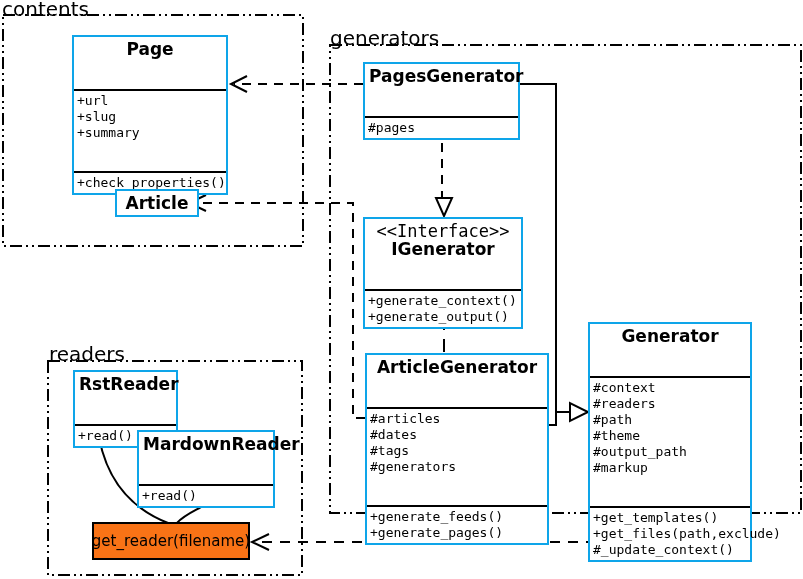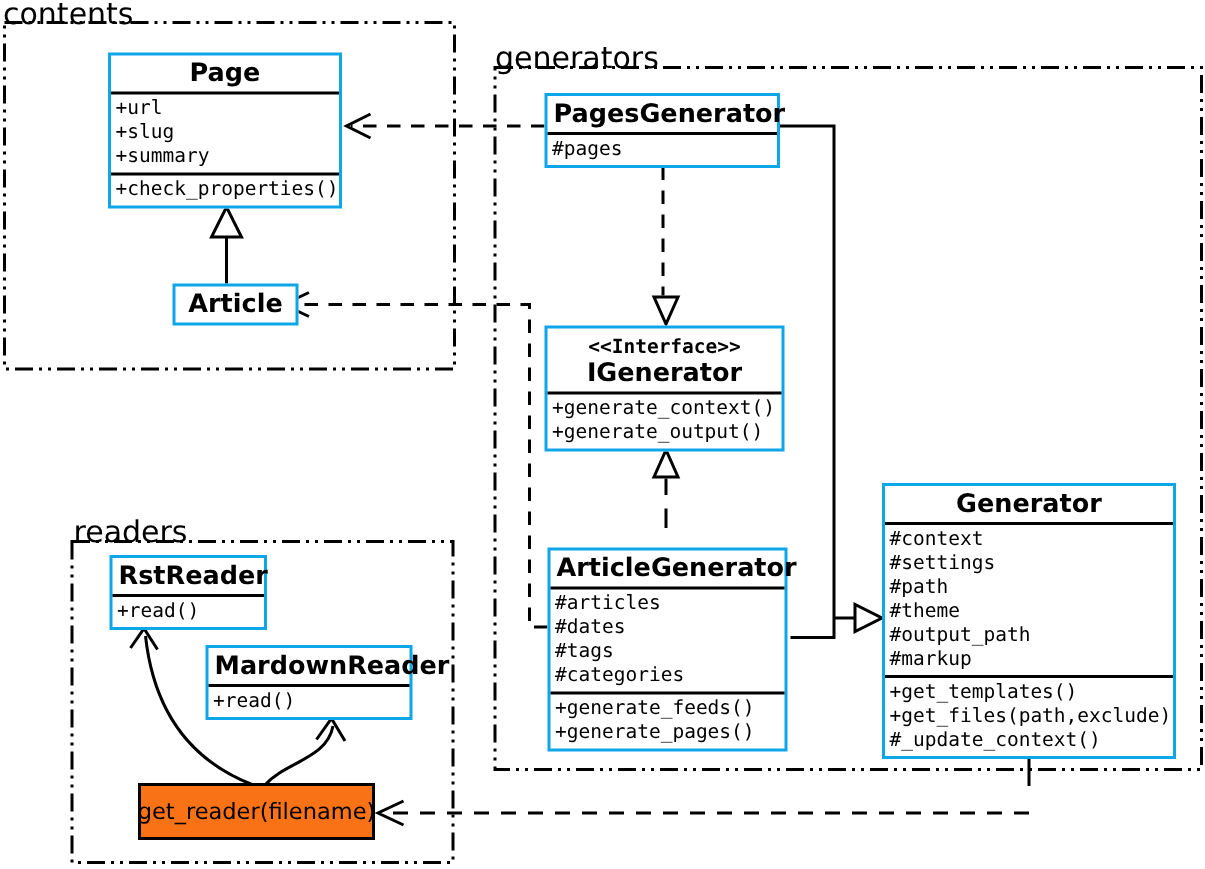--- a/index.html
+++ b/index.html
@@ -17,26 +17,26 @@
     position:absolute; box-sizing:border-box;
     border:2px solid #0ea5e9; background:#fff;
   }
   .cls-title {
     font-family:"DejaVu Sans", sans-serif; font-weight:bold;
     font-size:17px; line-height:20px; text-align:center;
     padding:2px 4px; white-space:nowrap;
   }
   .cls-title .stereotype {
     display:block; font-family:"DejaVu Sans Mono", monospace;
-    font-weight:bold; font-size:13px; line-height:15px; padding-top:3px;
+    font-weight:normal; font-size:17px; line-height:15px; padding-top:3px;
   }
   .cls-sec {
     border-top:2px solid #000;
     font-family:"DejaVu Sans Mono", monospace;
-    font-size:13px; line-height:16px; padding:2px 3px; white-space:nowrap;
+    font-size:13px; line-height:16px; padding:2px 3px; white-space:nowrap;margin-top:28px;
   }
   .plain-box {
     position:absolute; box-sizing:border-box; border:2px solid #000; background:#f97316;
     display:flex; align-items:center; justify-content:center;
     font-size:15px; white-space:nowrap;
   }
 </style>
 </head>
 <body>
 
@@ -109,39 +109,39 @@
     <div class="cls-title">
       <span class="stereotype">&lt;&lt;Interface&gt;&gt;</span>
       <span>IGenerator</span>
     </div>
     <div class="cls-sec">
       <div>+generate_context()</div>
       <div>+generate_output()</div>
     </div>
   </div>
 
-  <div class="cls" style="left:365px;top:365px;width:160px">
+  <div class="cls" style="left:365px;top:353px;width:184px">
     <div class="cls-title">ArticleGenerator</div>
     <div class="cls-sec">
       <div>#articles</div>
       <div>#dates</div>
       <div>#tags</div>
-      <div>#categories</div>
+      <div>#generators</div>
     </div>
     <div class="cls-sec">
       <div>+generate_feeds()</div>
       <div>+generate_pages()</div>
     </div>
   </div>
 
-  <div class="cls" style="left:588px;top:322px;width:196px">
+  <div class="cls" style="left:588px;top:322px;width:164px">
     <div class="cls-title">Generator</div>
     <div class="cls-sec">
       <div>#context</div>
-      <div>#settings</div>
+      <div>#readers</div>
       <div>#path</div>
       <div>#theme</div>
       <div>#output_path</div>
       <div>#markup</div>
     </div>
     <div class="cls-sec">
       <div>+get_templates()</div>
       <div>+get_files(path,exclude)</div>
       <div>#_update_context()</div>
     </div>

